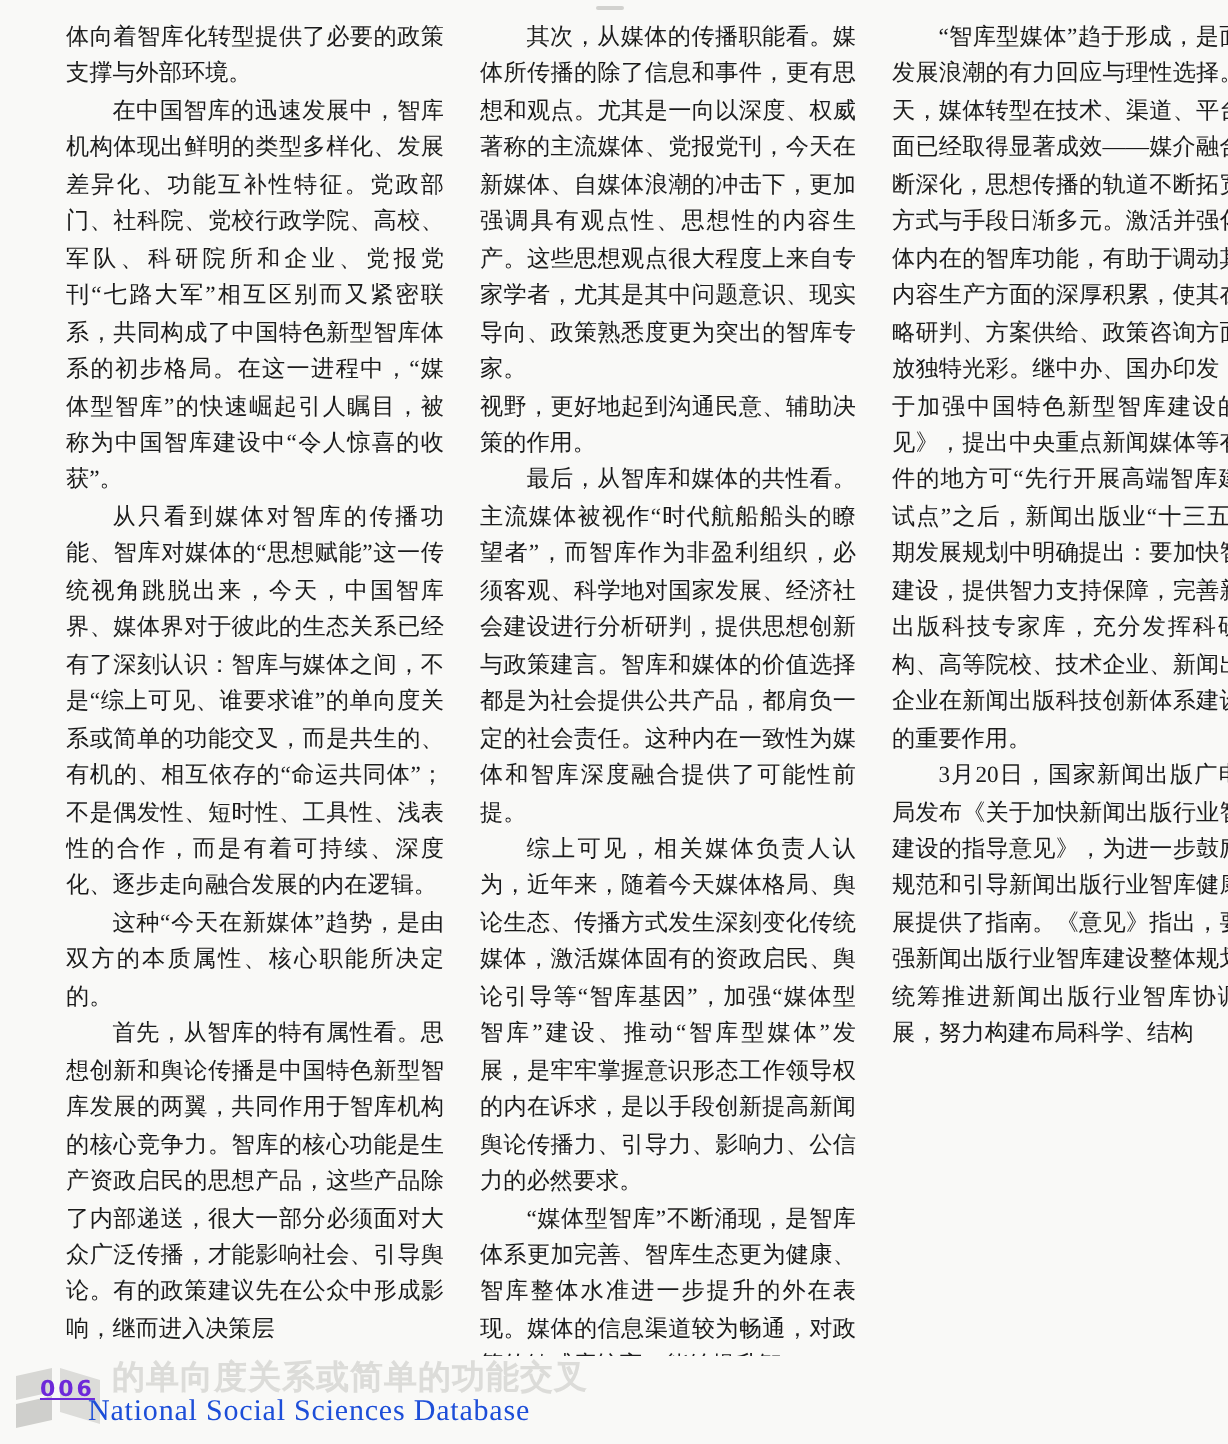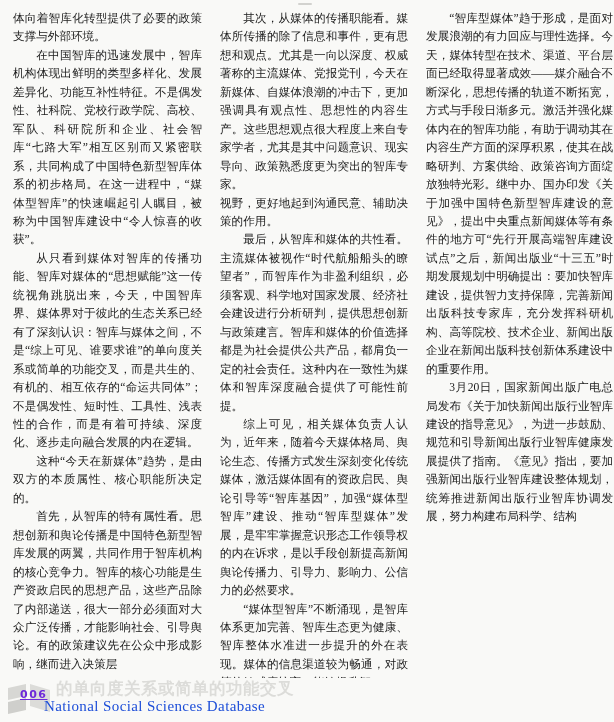--- a/index.html
+++ b/index.html
@@ -22,20 +22,21 @@
     width: 14px;
     height: 2px;
     background: #d2d2cf;
     border-radius: 1px;
   }
   .col {
     position: absolute;
     top: 10px;
     height: 668px;
     overflow: hidden;
+    margin-left: 20px;
   }
   .col-1 { left: 13px;  width: 189px; }
   .col-2 { left: 220px; width: 188px; }
   .col-3 { left: 426px; width: 187px; }
   .para {
     margin: 0;
     font-size: 11.6px;
     line-height: 18.45px;
     text-align: justify;
     color: #1b1b1b;
@@ -84,21 +85,21 @@
 </style>
 </head>
 <body>
 
 <div class="page">
 
   <div class="scan-artifact"></div>
 
   <div class="col col-1">
       <p class="para">体向着智库化转型提供了必要的政策支撑与外部环境。</p>
-      <p class="para indent">在中国智库的迅速发展中，智库机构体现出鲜明的类型多样化、发展差异化、功能互补性特征。不是偶发性、社科院、党校行政学院、高校、军队、科研院所和企业、社会智库“七路大军”相互区别而又紧密联系，共同构成了中国特色新型智库体系的初步格局。在这一进程中，“媒体型智库”的快速崛起引人瞩目，被称为中国智库建设中“令人惊喜的收获”。</p>
+      <p class="para indent">在中国智库的迅速发展中，智库机构体现出鲜明的类型多样化、发展差异化、功能互补性特征。党政部门、社科院、党校行政学院、高校、军队、科研院所和企业、党报党刊“七路大军”相互区别而又紧密联系，共同构成了中国特色新型智库体系的初步格局。在这一进程中，“媒体型智库”的快速崛起引人瞩目，被称为中国智库建设中“令人惊喜的收获”。</p>
       <p class="para indent">从只看到媒体对智库的传播功能、智库对媒体的“思想赋能”这一传统视角跳脱出来，今天，中国智库界、媒体界对于彼此的生态关系已经有了深刻认识：智库与媒体之间，不是“综上可见、谁要求谁”的单向度关系或简单的功能交叉，而是共生的、有机的、相互依存的“命运共同体”；不是偶发性、短时性、工具性、浅表性的合作，而是有着可持续、深度化、逐步走向融合发展的内在逻辑。</p>
       <p class="para indent">这种“今天在新媒体”趋势，是由双方的本质属性、核心职能所决定的。</p>
       <p class="para indent">首先，从智库的特有属性看。思想创新和舆论传播是中国特色新型智库发展的两翼，共同作用于智库机构的核心竞争力。智库的核心功能是生产资政启民的思想产品，这些产品除了内部递送，很大一部分必须面对大众广泛传播，才能影响社会、引导舆论。有的政策建议先在公众中形成影响，继而进入决策层</p>
     </div>
   <div class="col col-2">
       <p class="para indent">其次，从媒体的传播职能看。媒体所传播的除了信息和事件，更有思想和观点。尤其是一向以深度、权威著称的主流媒体、党报党刊，今天在新媒体、自媒体浪潮的冲击下，更加强调具有观点性、思想性的内容生产。这些思想观点很大程度上来自专家学者，尤其是其中问题意识、现实导向、政策熟悉度更为突出的智库专家。</p>
       <p class="para">视野，更好地起到沟通民意、辅助决策的作用。</p>
       <p class="para indent">最后，从智库和媒体的共性看。主流媒体被视作“时代航船船头的瞭望者”，而智库作为非盈利组织，必须客观、科学地对国家发展、经济社会建设进行分析研判，提供思想创新与政策建言。智库和媒体的价值选择都是为社会提供公共产品，都肩负一定的社会责任。这种内在一致性为媒体和智库深度融合提供了可能性前提。</p>
       <p class="para indent">综上可见，相关媒体负责人认为，近年来，随着今天媒体格局、舆论生态、传播方式发生深刻变化传统媒体，激活媒体固有的资政启民、舆论引导等“智库基因”，加强“媒体型智库”建设、推动“智库型媒体”发展，是牢牢掌握意识形态工作领导权的内在诉求，是以手段创新提高新闻舆论传播力、引导力、影响力、公信力的必然要求。</p>
       <p class="para indent">“媒体型智库”不断涌现，是智库体系更加完善、智库生态更为健康、智库整体水准进一步提升的外在表现。媒体的信息渠道较为畅通，对政策的敏感度较高，能够提升智</p>

